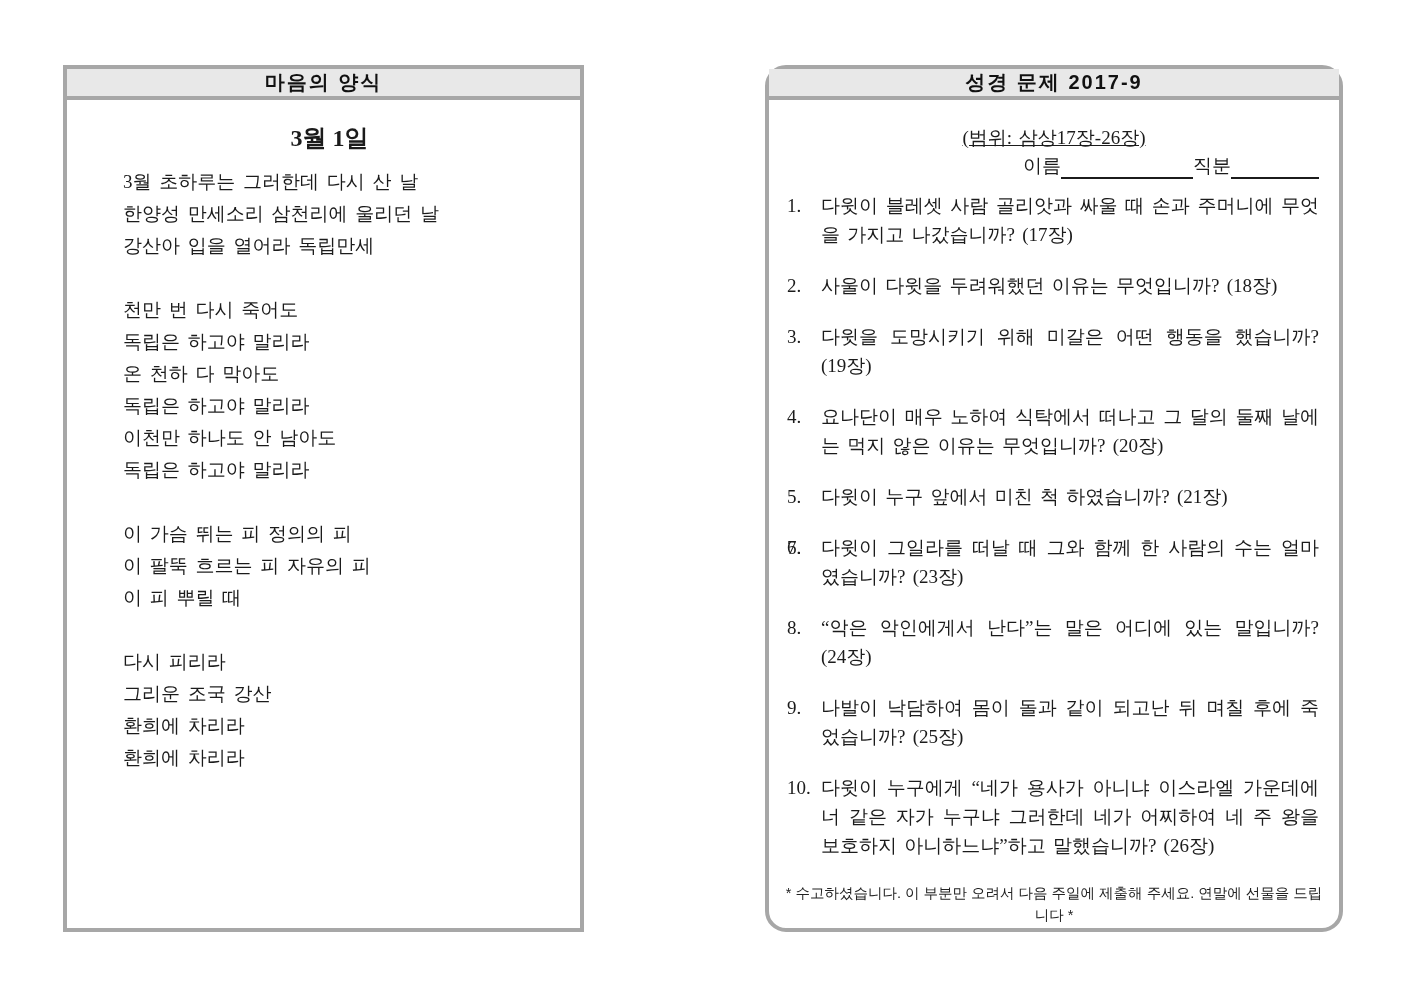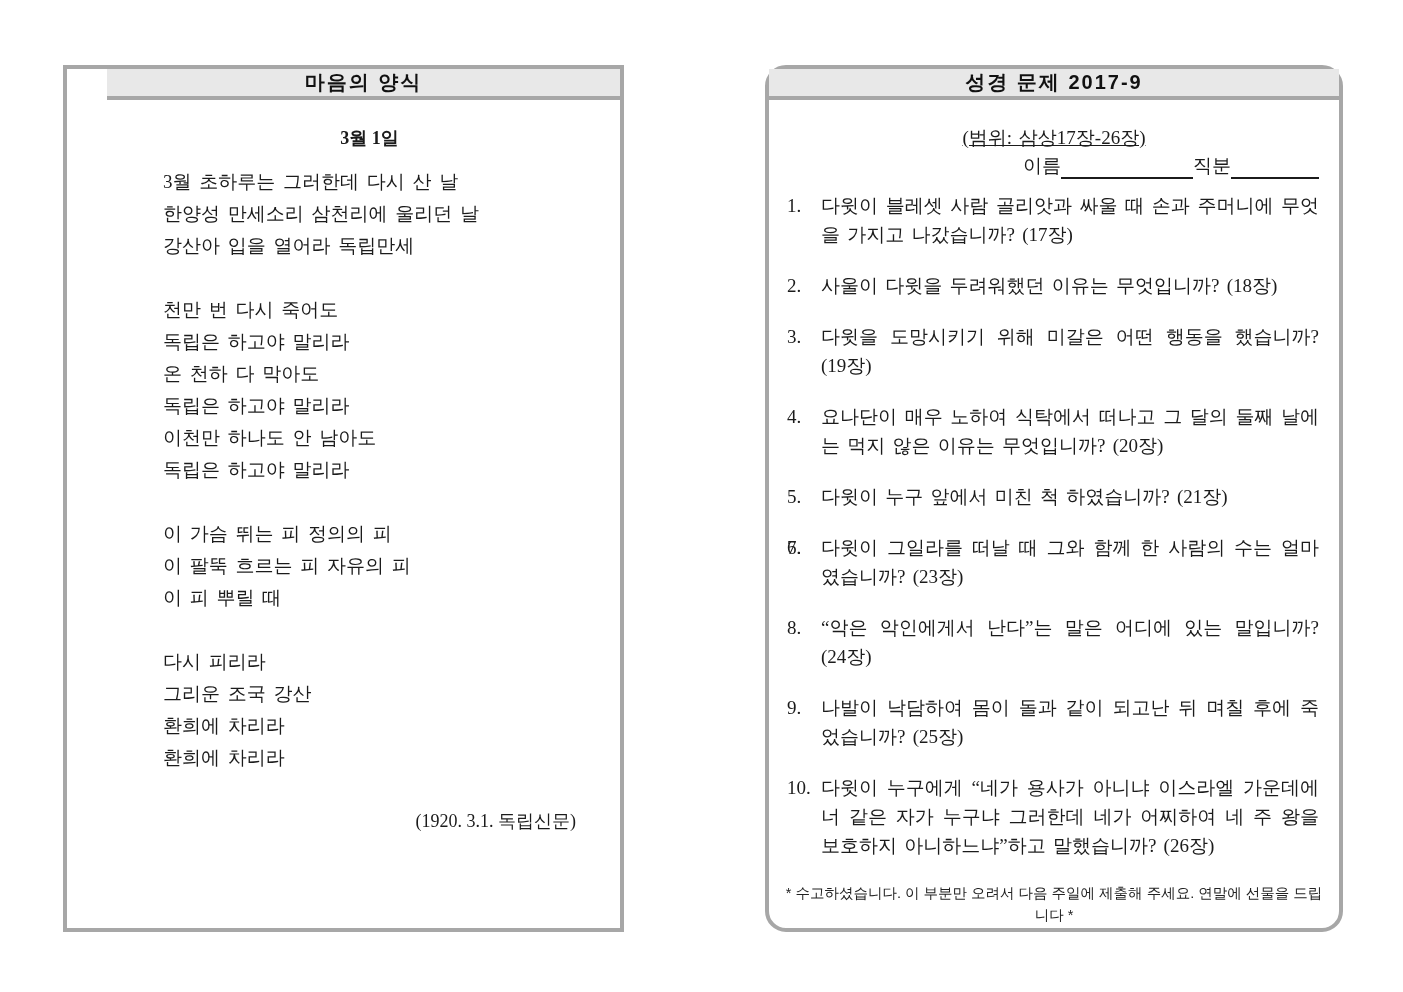--- a/index.html
+++ b/index.html
@@ -12,40 +12,40 @@
     overflow: hidden;
   }
   .panel {
     position: absolute;
     top: 65px;
     height: 867px;
     border: 4px solid #a7a7a7;
     box-sizing: border-box;
     background: #ffffff;
   }
-  .panel-left  { left: 63px;  width: 561px; padding-left: 40px; }
+  .panel-left  { left: 63px;  width: 521px; }
   .panel-right { left: 765px; width: 578px; border-radius: 21px; }
   .panel-header {
     height: 27px;
     background: #e8e8e8;
     border-bottom: 4px solid #a7a7a7;
     display: flex;
     align-items: center;
     justify-content: center;
     font-family: "Liberation Sans", "DejaVu Sans", sans-serif;
     font-weight: bold;
     font-size: 20px;
     letter-spacing: 2px;
     color: #111;
   }
   
   .left-body { padding: 24px 44px 0 56px; }
   .poem-title {
     text-align: center;
-    font-size: 18px;
+    font-size: 24px;
     font-weight: bold;
     margin: 0 0 14px 0;
     line-height: 28px;
   }
   .stanza { margin: 0 0 32px 0; }
   .poem-line {
     margin: 0;
     font-size: 19px;
     line-height: 32px;
     word-spacing: 3px;
@@ -128,21 +128,20 @@
             <p class="poem-line">이 팔뚝 흐르는 피 자유의 피</p>
             <p class="poem-line">이 피 뿌릴 때</p>
           </div>
           <div class="stanza">
             <p class="poem-line">다시 피리라</p>
             <p class="poem-line">그리운 조국 강산</p>
             <p class="poem-line">환희에 차리라</p>
             <p class="poem-line">환희에 차리라</p>
           </div>
         </div>
-      <p class="attribution">(1920. 3.1. 독립신문)</p>
     </div>
   </section>
 
   <section class="panel panel-right">
     <div class="panel-header">
       <span>성경 문제 2017-9</span>
     </div>
     <div class="right-body">
       <p class="scope">(범위: 삼상17장-26장)</p>
       <p class="name-line"><span>이름</span><span class="blank name-blank"></span><span>직분</span><span class="blank role-blank"></span></p>

